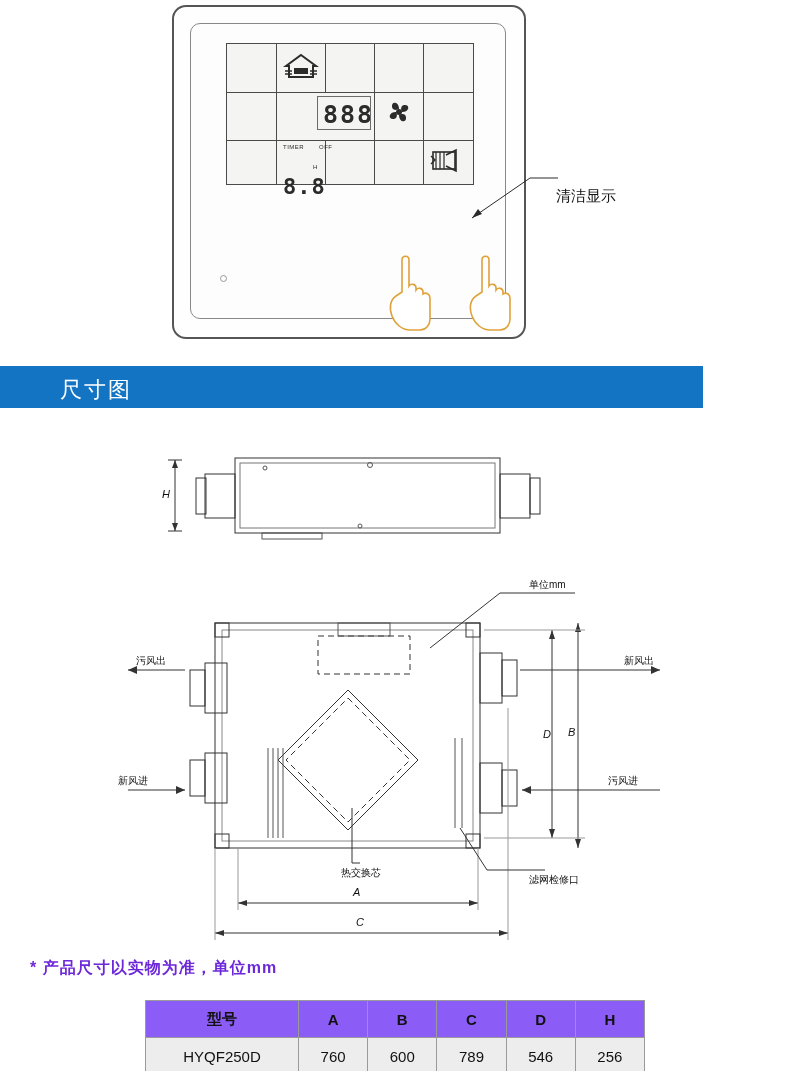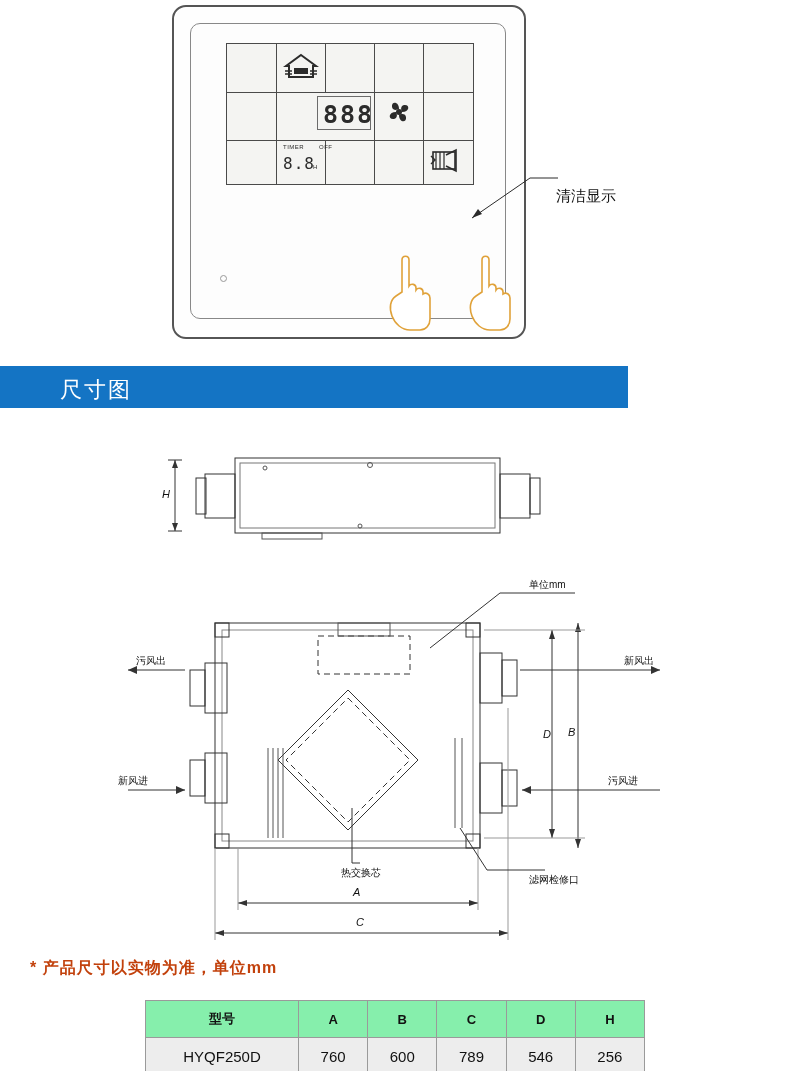--- a/index.html
+++ b/index.html
@@ -48,21 +48,21 @@
   }
   .seg-box{
     position:absolute;
     font-family:"DejaVu Sans Mono", monospace;
     color:#2b2b2b;
   }
   .digits{
     font-size:25px;font-weight:bold;letter-spacing:2px;
   }
   .digits-small{
-    font-size:16px;font-weight:normal;letter-spacing:1px;
+    font-size:22px;font-weight:bold;letter-spacing:1px;margin-top:20px;
   }
   .tiny-label{
     font-size:6px;font-family:"Liberation Sans",sans-serif;letter-spacing:0.5px;
   }
   .btn-row{
     position:absolute;
     left:40px; top:215px;
     width:266px;
     display:flex;
     justify-content:space-between;
@@ -78,21 +78,21 @@
   .callout-text{
     position:absolute;
     font-size:15px;
     color:#111;
     white-space:nowrap;
   }
   
   .section-bar{
     position:absolute;
     left:0;top:366px;
-    width:628px;height:42px;
+    width:703px;height:42px;
     background:#1474c4;
   }
   .section-bar .title{
     position:absolute;
     left:60px; top:9px;
     color:#fff;
     font-size:22px;
     letter-spacing:2px;
   }
   
@@ -111,35 +111,35 @@
     font-size:11px;
     font-style:italic;
     color:#111;
   }
   
   .note{
     position:absolute;
     left:30px; top:958px;
     font-size:16px;
     font-weight:bold;
-    color:#c2410c;
+    color:#6d28d9;
     letter-spacing:1px;
   }
   table.dim{
     position:absolute;
     left:145px; top:1000px;
     border-collapse:collapse;
     width:500px;
     text-align:center;
   }
   table.dim th{
-    background:#86efac;
+    background:#8b5cf6;
     border:1px solid #9a9a9a;
     height:34px;
-    font-size:13px;
+    font-size:15px;
     font-weight:bold;
     color:#111;
   }
   table.dim td{
     background:#ededed;
     border:1px solid #9a9a9a;
     height:34px;
     font-size:15px;
     color:#111;
   }

